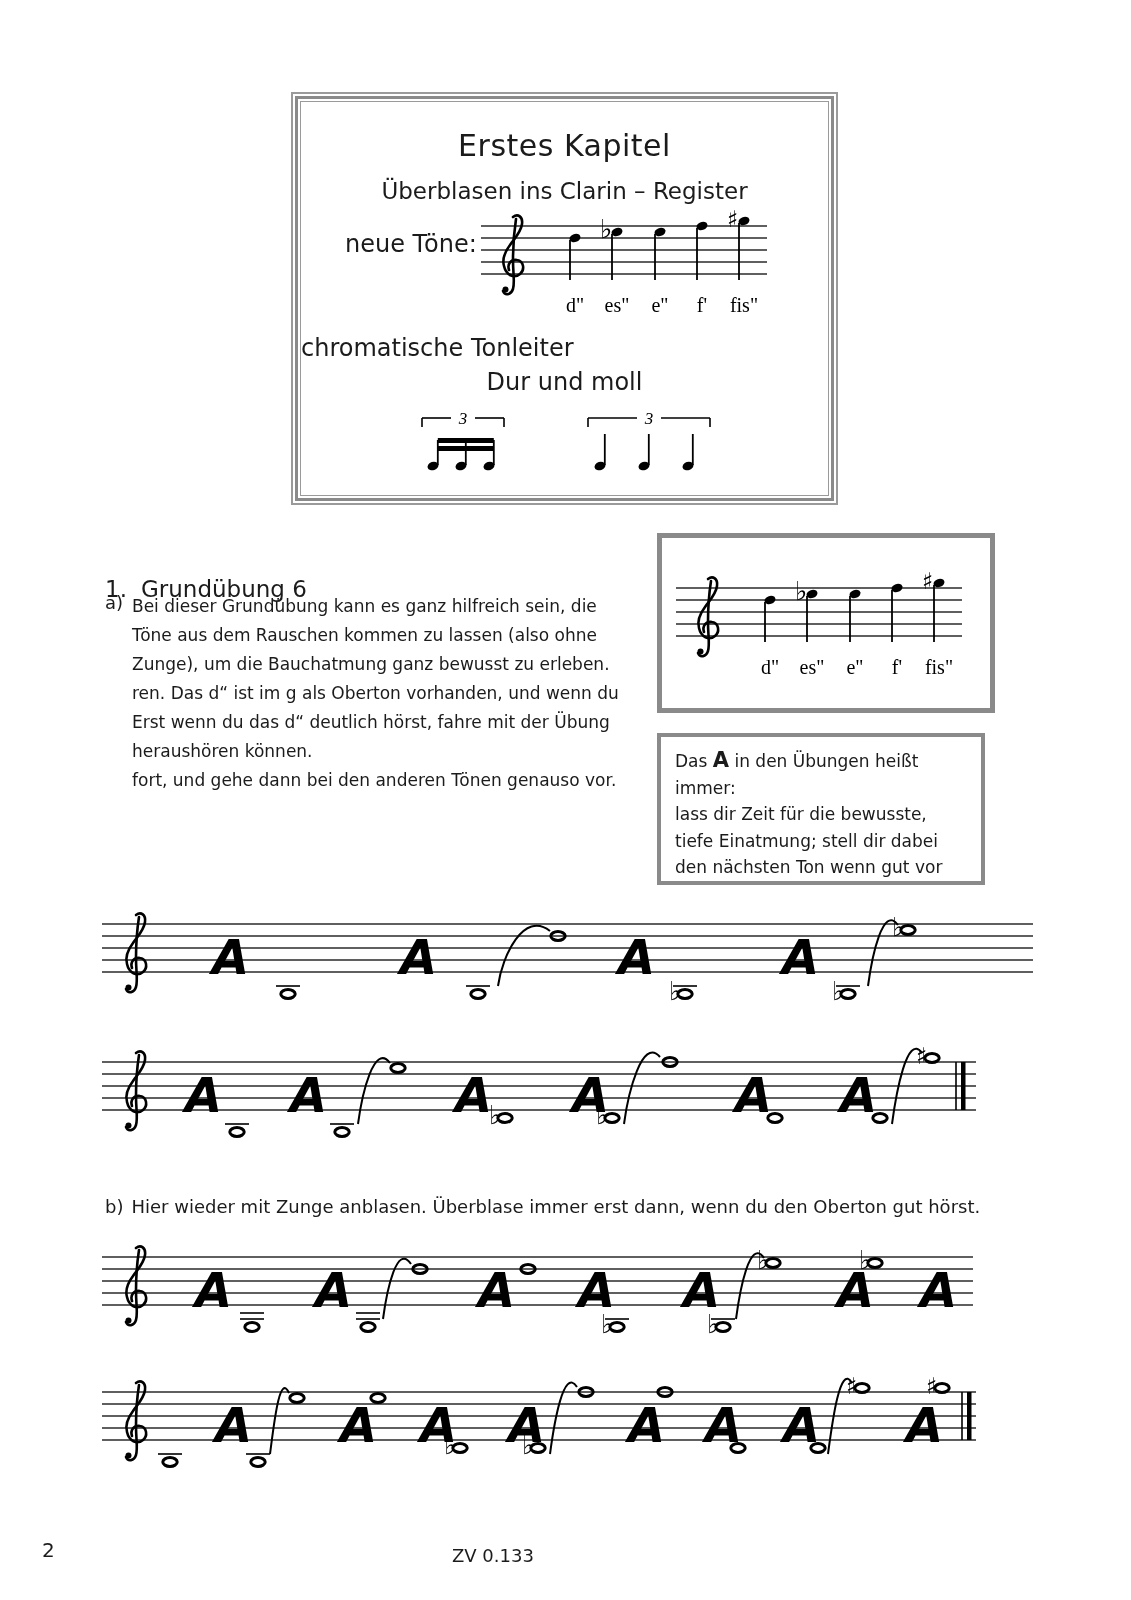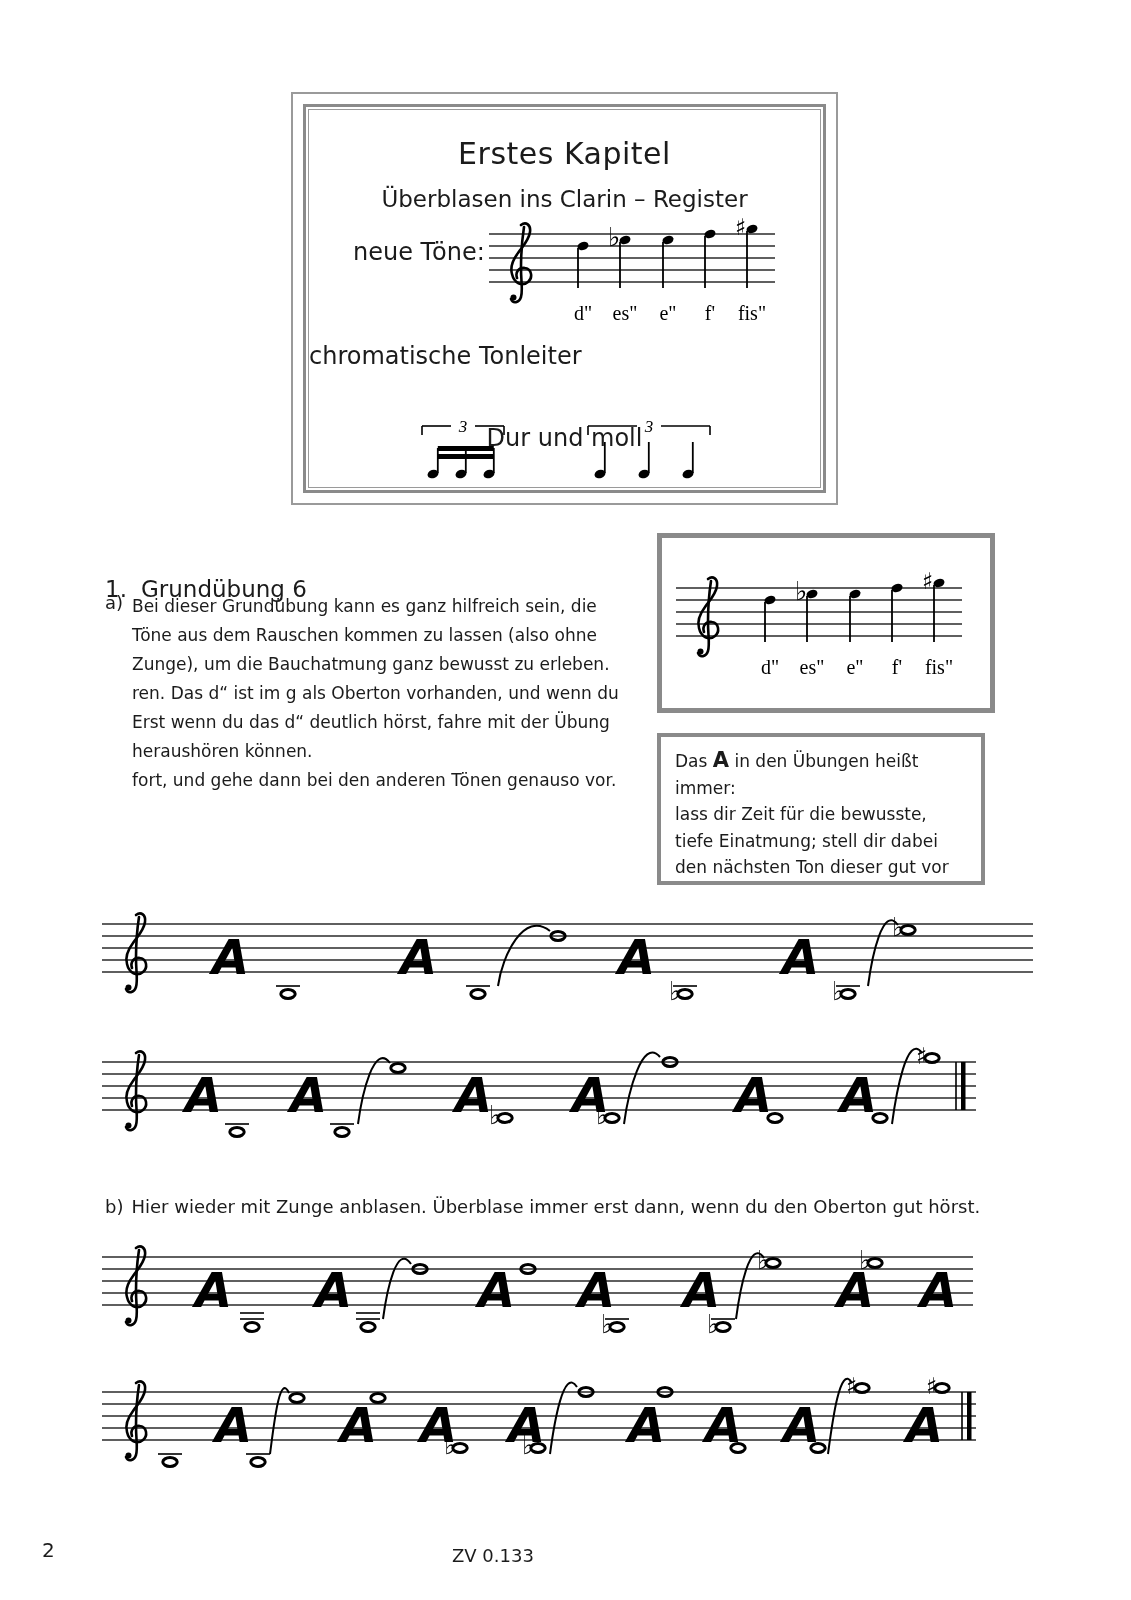--- a/index.html
+++ b/index.html
@@ -2,29 +2,29 @@
 <html><head>
 <meta charset="utf-8">
 <style>
   html,body{margin:0;padding:0;background:#e8e8e8;}
   .page{position:relative;width:1131px;height:1600px;background:#ffffff;
         font-family:"DejaVu Sans",sans-serif;color:#1b1b1b;overflow:hidden;}
   .abs{position:absolute;}
   .nowrap{white-space:nowrap;}
 
   
-  .top-box{left:291px;top:92px;width:547px;height:413px;border:2px solid #9a9a9a;padding:10px;box-sizing:border-box;}
+  .top-box{left:291px;top:92px;width:547px;height:413px;border:2px solid #9a9a9a;padding:2px;box-sizing:border-box;}
   .top-box-mid{width:100%;height:100%;border:3px solid #8a8a8a;padding:2px;box-sizing:border-box;}
   .top-box-inner{position:relative;width:100%;height:100%;border:1px solid #9a9a9a;box-sizing:border-box;}
   .tb-title{top:26px;left:0;right:0;text-align:center;font-size:30px;letter-spacing:.5px;}
   .tb-subtitle{top:76px;left:0;right:0;text-align:center;font-size:23px;}
   .tb-newtones{left:44px;top:128px;font-size:24px;}
   .tb-staff{left:178px;top:96px;}
   .tb-chrom{top:232px;left:0;right:0;text-align:left;font-size:24px;}
-  .tb-durmoll{top:266px;left:0;right:0;text-align:center;font-size:24px;margin-top:48px;}
+  .tb-durmoll{top:266px;left:0;right:0;text-align:center;font-size:24px;}
   .tb-triplets{top:302px;left:0;right:0;display:flex;justify-content:center;gap:70px;}
 
   
   .sec-heading{left:105px;top:576px;font-size:23px;}
   .sec-heading .num{margin-right:14px;}
   .para-a-label{left:105px;top:592px;font-size:18px;}
   .para-a{left:132px;top:592px;font-size:17px;line-height:29px;}
   .para-b{left:105px;top:1196px;font-size:18px;}
   .para-b .lbl{margin-right:8px;}
 
@@ -167,21 +167,21 @@
           <text x="248" y="1" class="acc" font-size="23" fill="#000">♯</text>
           <text x="265" y="86" class="notelabel" text-anchor="middle" fill="#000">fis"</text>
         </svg></div>
   </div>
 
   <div class="abs info-box">
     <div class="nowrap"><span>Das </span><b>A</b><span> in den Übungen heißt</span></div>
     <div class="nowrap">immer:</div>
     <div class="nowrap">lass dir Zeit für die bewusste,</div>
     <div class="nowrap">tiefe Einatmung; stell dir dabei</div>
-    <div class="nowrap">den nächsten Ton dieser gut vor</div>
+    <div class="nowrap">den nächsten Ton wenn gut vor</div>
   </div>
 
   <div class="staff-mount" id="ex-staff-0" style="left: 100px; top: 896px;"><svg width="935" height="116" viewBox="0 -28 935 116">
         <line x1="2" y1="0" x2="933" y2="0" stroke="#2a2a2a" stroke-width="1.3"></line>
         <line x1="2" y1="12" x2="933" y2="12" stroke="#2a2a2a" stroke-width="1.3"></line>
         <line x1="2" y1="24" x2="933" y2="24" stroke="#2a2a2a" stroke-width="1.3"></line>
         <line x1="2" y1="36" x2="933" y2="36" stroke="#2a2a2a" stroke-width="1.3"></line>
         <line x1="2" y1="48" x2="933" y2="48" stroke="#2a2a2a" stroke-width="1.3"></line>
         <g transform="translate(20,0)" fill="none" stroke="#000" stroke-width="2.6" stroke-linecap="round">
           <path d="M16,-9 C21,-13 26,-9 25,-2 C24,6 18,12 13,19 C7,27 5,33 7,40 C9,49 17,53 23,48 C28,44 27,35 20,34 C14,33 10,38 12,44"></path>

